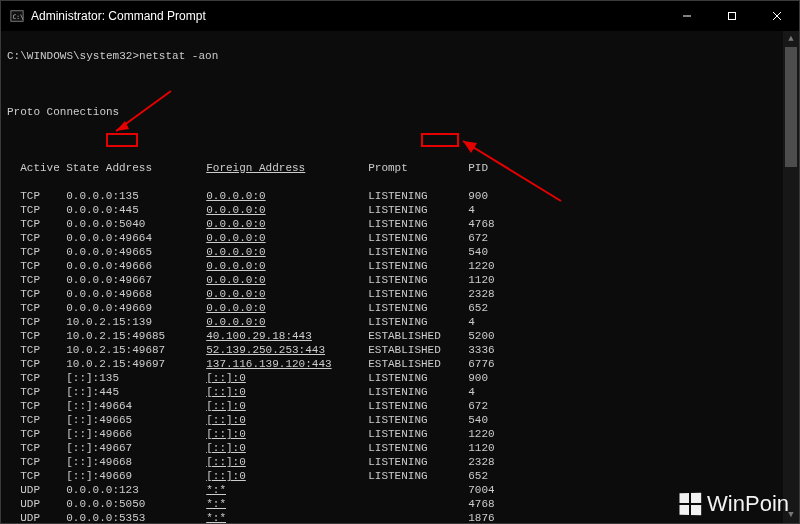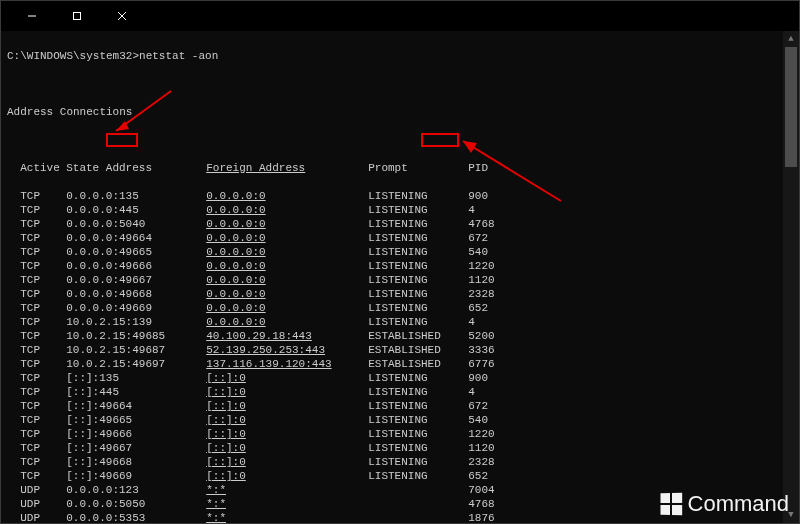--- a/index.html
+++ b/index.html
@@ -108,20 +108,29 @@
     color:#777; font-size:9px;
   }
   .scrollbar-arrow.up{ top:0;} .scrollbar-arrow.down{ bottom:0;}
 </style>
 </head>
 <body>
 
 <div class="window">
 
   <div class="titlebar">
+    <div class="titlebar-left">
+      <span class="titlebar-icon">
+        <svg viewBox="0 0 16 16">
+            <rect x="1" y="2" width="14" height="12" fill="#111" stroke="#888"></rect>
+            <text x="3" y="11" font-size="7" fill="#ccc" font-family="monospace">C:\</text>
+          </svg>
+      </span>
+      <span>Administrator: Command Prompt</span>
+    </div>
     <div class="winbtns">
       <div class="winbtn">
         <svg width="10" height="10" viewBox="0 0 10 10">
             <line x1="1" y1="5" x2="9" y2="5"></line>
           </svg>
       </div>
       <div class="winbtn">
         <svg width="10" height="10" viewBox="0 0 10 10">
             <rect x="1.5" y="1.5" width="7" height="7"></rect>
           </svg>
@@ -131,21 +140,21 @@
             <line x1="1" y1="1" x2="9" y2="9"></line>
             <line x1="9" y1="1" x2="1" y2="9"></line>
           </svg>
       </div>
     </div>
   </div>
 
   <div class="terminal">
 <span class="row"><span class="prompt">C:\WINDOWS\system32&gt;</span><span>netstat -aon</span></span>
 <span class="row">&nbsp;</span>
-<span class="row">Address Connections</span>
+<span class="row">Proto Connections</span>
 <span class="row">&nbsp;</span>
 <span class="row">  <span class="col-proto">Active</span><span class="col-local">State Address</span><span class="col-foreign">Foreign Address</span><span class="col-state">Prompt</span><span class="col-pid">PID</span></span>
 <div id="rows-container"><span class="row">  <span class="col-proto">TCP</span><span class="col-local">0.0.0.0:135</span><span class="col-foreign">0.0.0.0:0</span><span class="col-state">LISTENING</span><span class="col-pid">900</span></span><span class="row">  <span class="col-proto">TCP</span><span class="col-local">0.0.0.0:445</span><span class="col-foreign">0.0.0.0:0</span><span class="col-state">LISTENING</span><span class="col-pid">4</span></span><span class="row">  <span class="col-proto">TCP</span><span class="col-local">0.0.0.0:5040</span><span class="col-foreign">0.0.0.0:0</span><span class="col-state">LISTENING</span><span class="col-pid">4768</span></span><span class="row">  <span class="col-proto">TCP</span><span class="col-local">0.0.0.0:49664</span><span class="col-foreign">0.0.0.0:0</span><span class="col-state">LISTENING</span><span class="col-pid">672</span></span><span class="row">  <span class="col-proto">TCP</span><span class="col-local">0.0.0.0:49665</span><span class="col-foreign">0.0.0.0:0</span><span class="col-state">LISTENING</span><span class="col-pid">540</span></span><span class="row">  <span class="col-proto">TCP</span><span class="col-local">0.0.0.0:49666</span><span class="col-foreign">0.0.0.0:0</span><span class="col-state">LISTENING</span><span class="col-pid">1220</span></span><span class="row">  <span class="col-proto">TCP</span><span class="col-local">0.0.0.0:49667</span><span class="col-foreign">0.0.0.0:0</span><span class="col-state">LISTENING</span><span class="col-pid">1120</span></span><span class="row">  <span class="col-proto">TCP</span><span class="col-local">0.0.0.0:49668</span><span class="col-foreign">0.0.0.0:0</span><span class="col-state">LISTENING</span><span class="col-pid">2328</span></span><span class="row">  <span class="col-proto">TCP</span><span class="col-local">0.0.0.0:49669</span><span class="col-foreign">0.0.0.0:0</span><span class="col-state">LISTENING</span><span class="col-pid">652</span></span><span class="row">  <span class="col-proto">TCP</span><span class="col-local">10.0.2.15:139</span><span class="col-foreign">0.0.0.0:0</span><span class="col-state">LISTENING</span><span class="col-pid">4</span></span><span class="row">  <span class="col-proto">TCP</span><span class="col-local">10.0.2.15:49685</span><span class="col-foreign">40.100.29.18:443</span><span class="col-state">ESTABLISHED</span><span class="col-pid">5200</span></span><span class="row">  <span class="col-proto">TCP</span><span class="col-local">10.0.2.15:49687</span><span class="col-foreign">52.139.250.253:443</span><span class="col-state">ESTABLISHED</span><span class="col-pid">3336</span></span><span class="row">  <span class="col-proto">TCP</span><span class="col-local">10.0.2.15:49697</span><span class="col-foreign">137.116.139.120:443</span><span class="col-state">ESTABLISHED</span><span class="col-pid">6776</span></span><span class="row">  <span class="col-proto">TCP</span><span class="col-local">[::]:135</span><span class="col-foreign">[::]:0</span><span class="col-state">LISTENING</span><span class="col-pid">900</span></span><span class="row">  <span class="col-proto">TCP</span><span class="col-local">[::]:445</span><span class="col-foreign">[::]:0</span><span class="col-state">LISTENING</span><span class="col-pid">4</span></span><span class="row">  <span class="col-proto">TCP</span><span class="col-local">[::]:49664</span><span class="col-foreign">[::]:0</span><span class="col-state">LISTENING</span><span class="col-pid">672</span></span><span class="row">  <span class="col-proto">TCP</span><span class="col-local">[::]:49665</span><span class="col-foreign">[::]:0</span><span class="col-state">LISTENING</span><span class="col-pid">540</span></span><span class="row">  <span class="col-proto">TCP</span><span class="col-local">[::]:49666</span><span class="col-foreign">[::]:0</span><span class="col-state">LISTENING</span><span class="col-pid">1220</span></span><span class="row">  <span class="col-proto">TCP</span><span class="col-local">[::]:49667</span><span class="col-foreign">[::]:0</span><span class="col-state">LISTENING</span><span class="col-pid">1120</span></span><span class="row">  <span class="col-proto">TCP</span><span class="col-local">[::]:49668</span><span class="col-foreign">[::]:0</span><span class="col-state">LISTENING</span><span class="col-pid">2328</span></span><span class="row">  <span class="col-proto">TCP</span><span class="col-local">[::]:49669</span><span class="col-foreign">[::]:0</span><span class="col-state">LISTENING</span><span class="col-pid">652</span></span><span class="row">  <span class="col-proto">UDP</span><span class="col-local">0.0.0.0:123</span><span class="col-foreign">*:*</span><span class="col-state"></span><span class="col-pid">7004</span></span><span class="row">  <span class="col-proto">UDP</span><span class="col-local">0.0.0.0:5050</span><span class="col-foreign">*:*</span><span class="col-state"></span><span class="col-pid">4768</span></span><span class="row">  <span class="col-proto">UDP</span><span class="col-local">0.0.0.0:5353</span><span class="col-foreign">*:*</span><span class="col-state"></span><span class="col-pid">1876</span></span></div>
 
     
     <div class="highlight-box" style="left:105px; top:102px; width:32px; height:14px;"></div>
     <div class="highlight-box" style="left:420px; top:102px; width:38px; height:14px;"></div>
 
     
     <svg class="arrow" style="left:100px; top:55px; width:80px; height:55px;" viewBox="0 0 80 55">
@@ -165,16 +174,16 @@
     <div class="scrollbar-arrow down">▼</div>
   </div>
 
   <div class="watermark">
     <div class="winlogo">
       <div></div>
         <div></div>
         <div></div>
         <div></div>
     </div>
-    <span>Command</span>
+    <span>WinPoin</span>
   </div>
 
 </div>
 
 </body></html>

